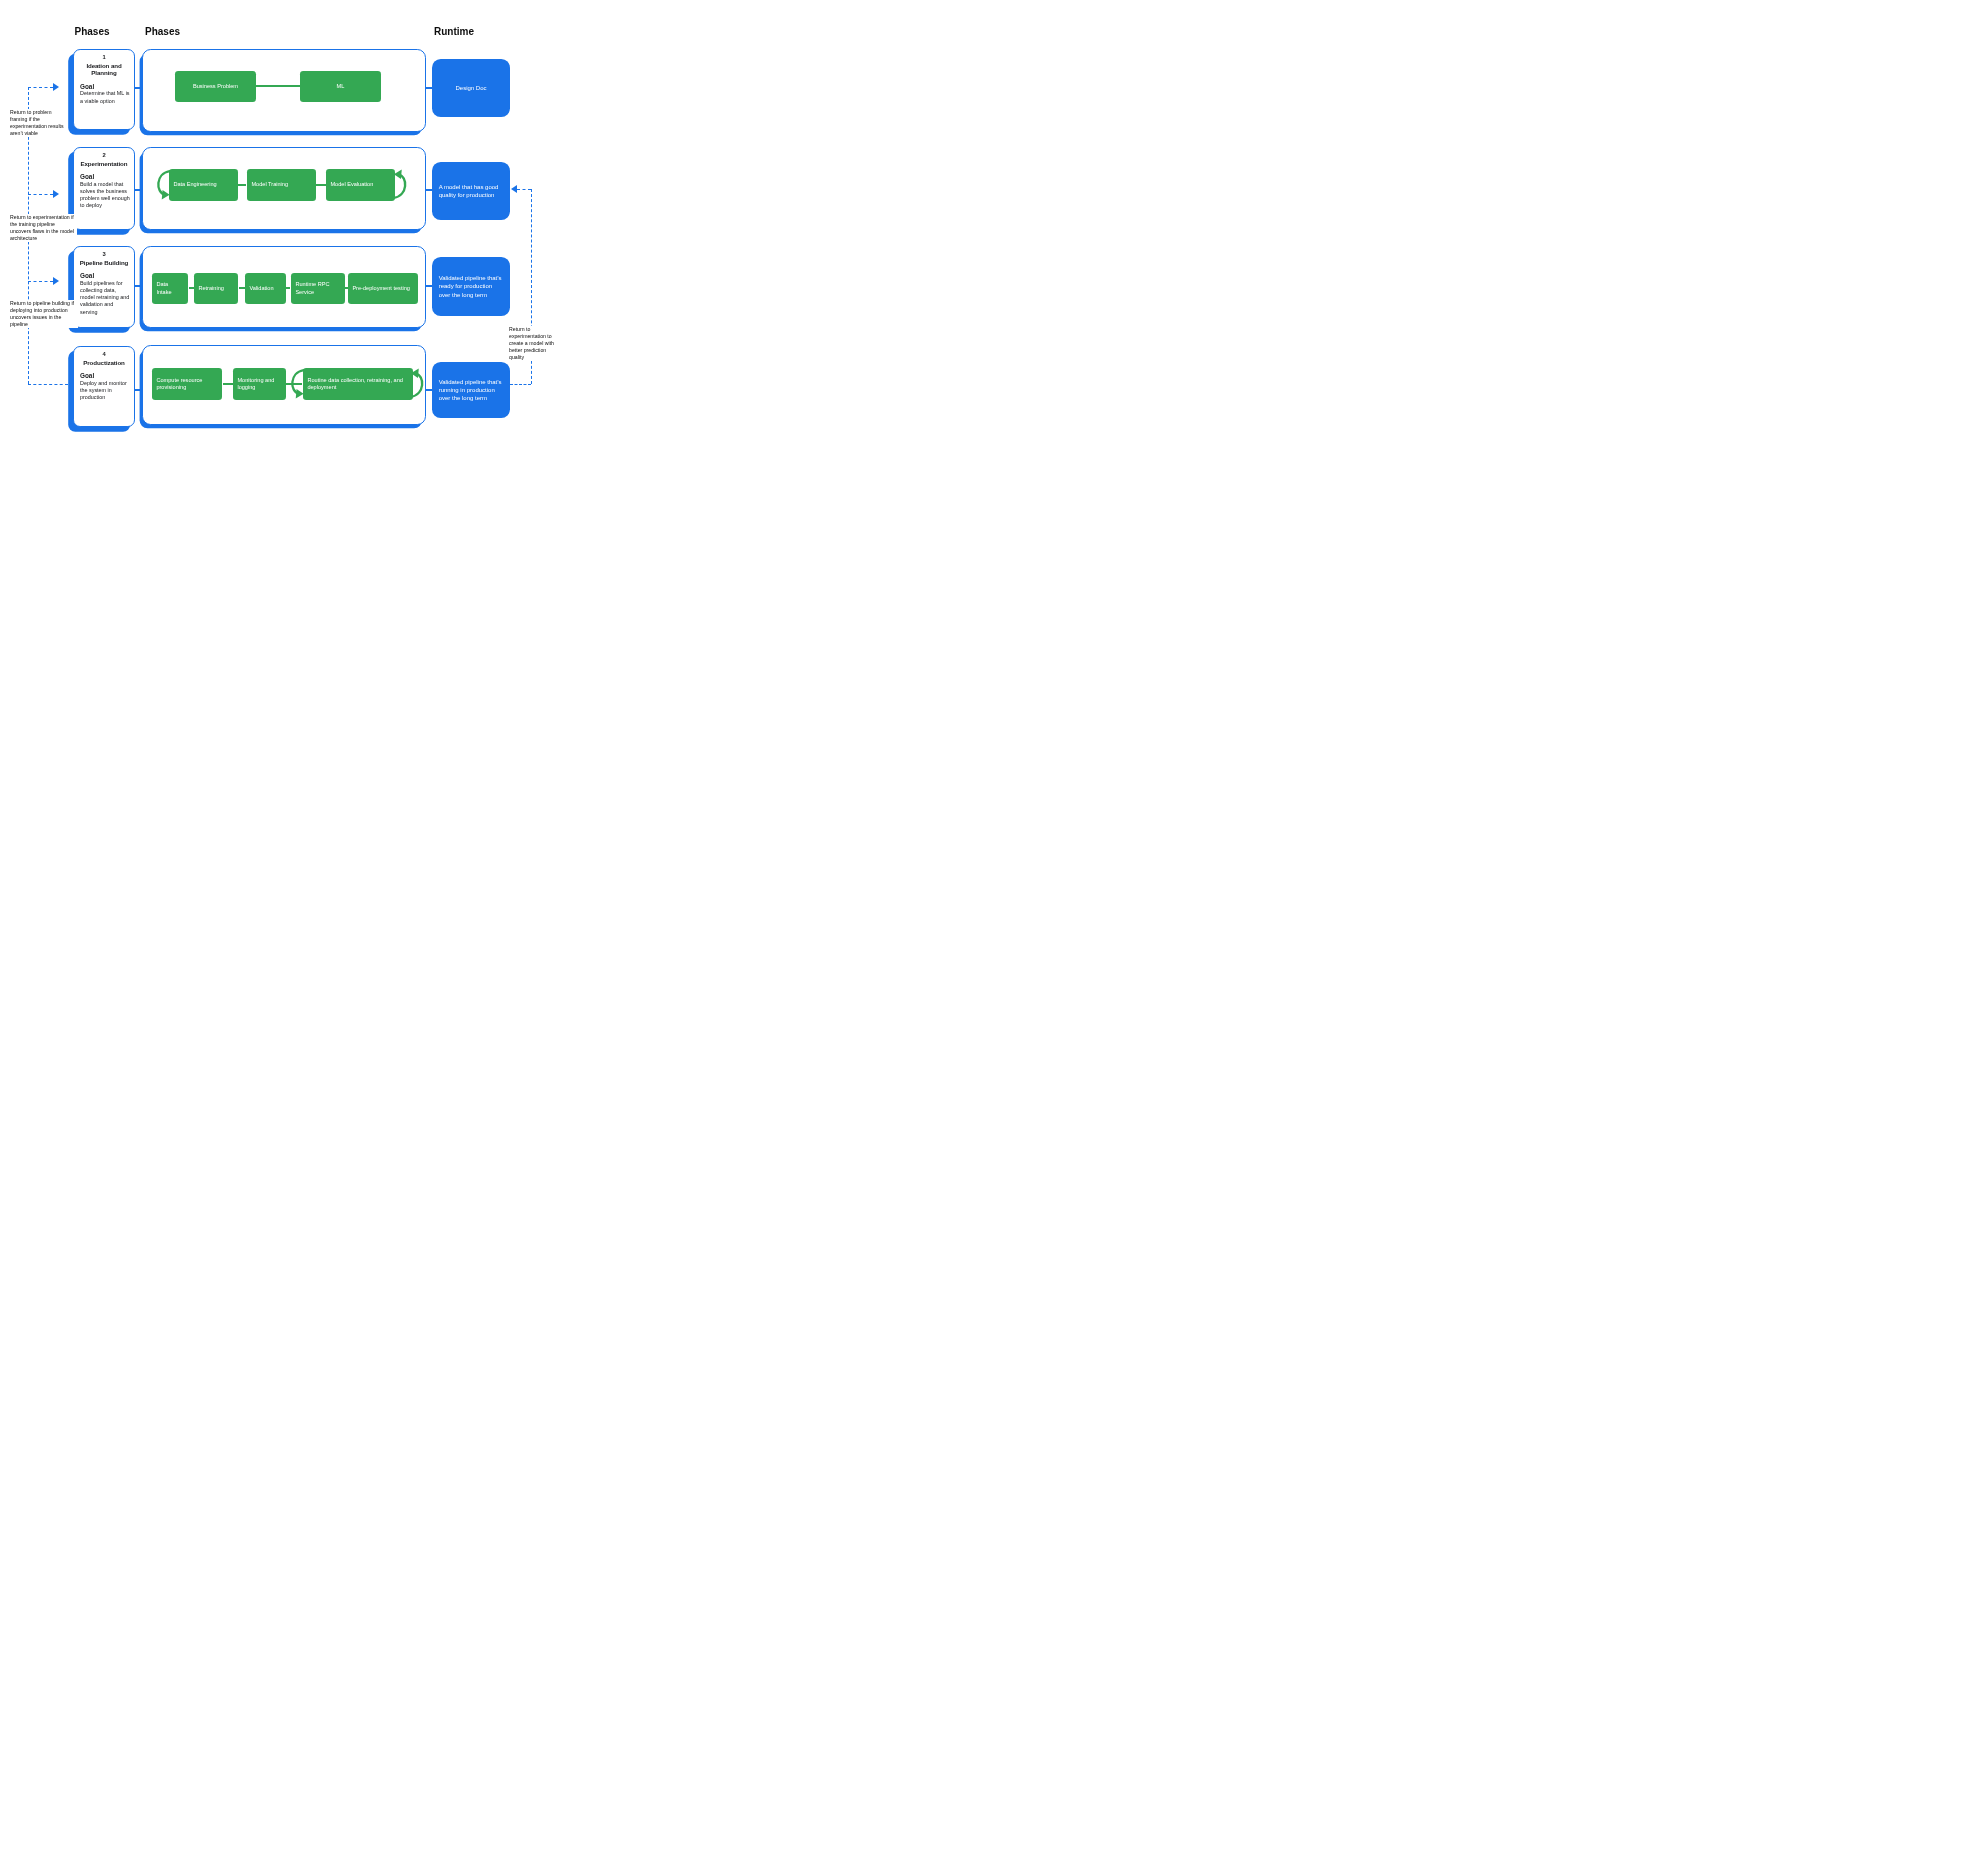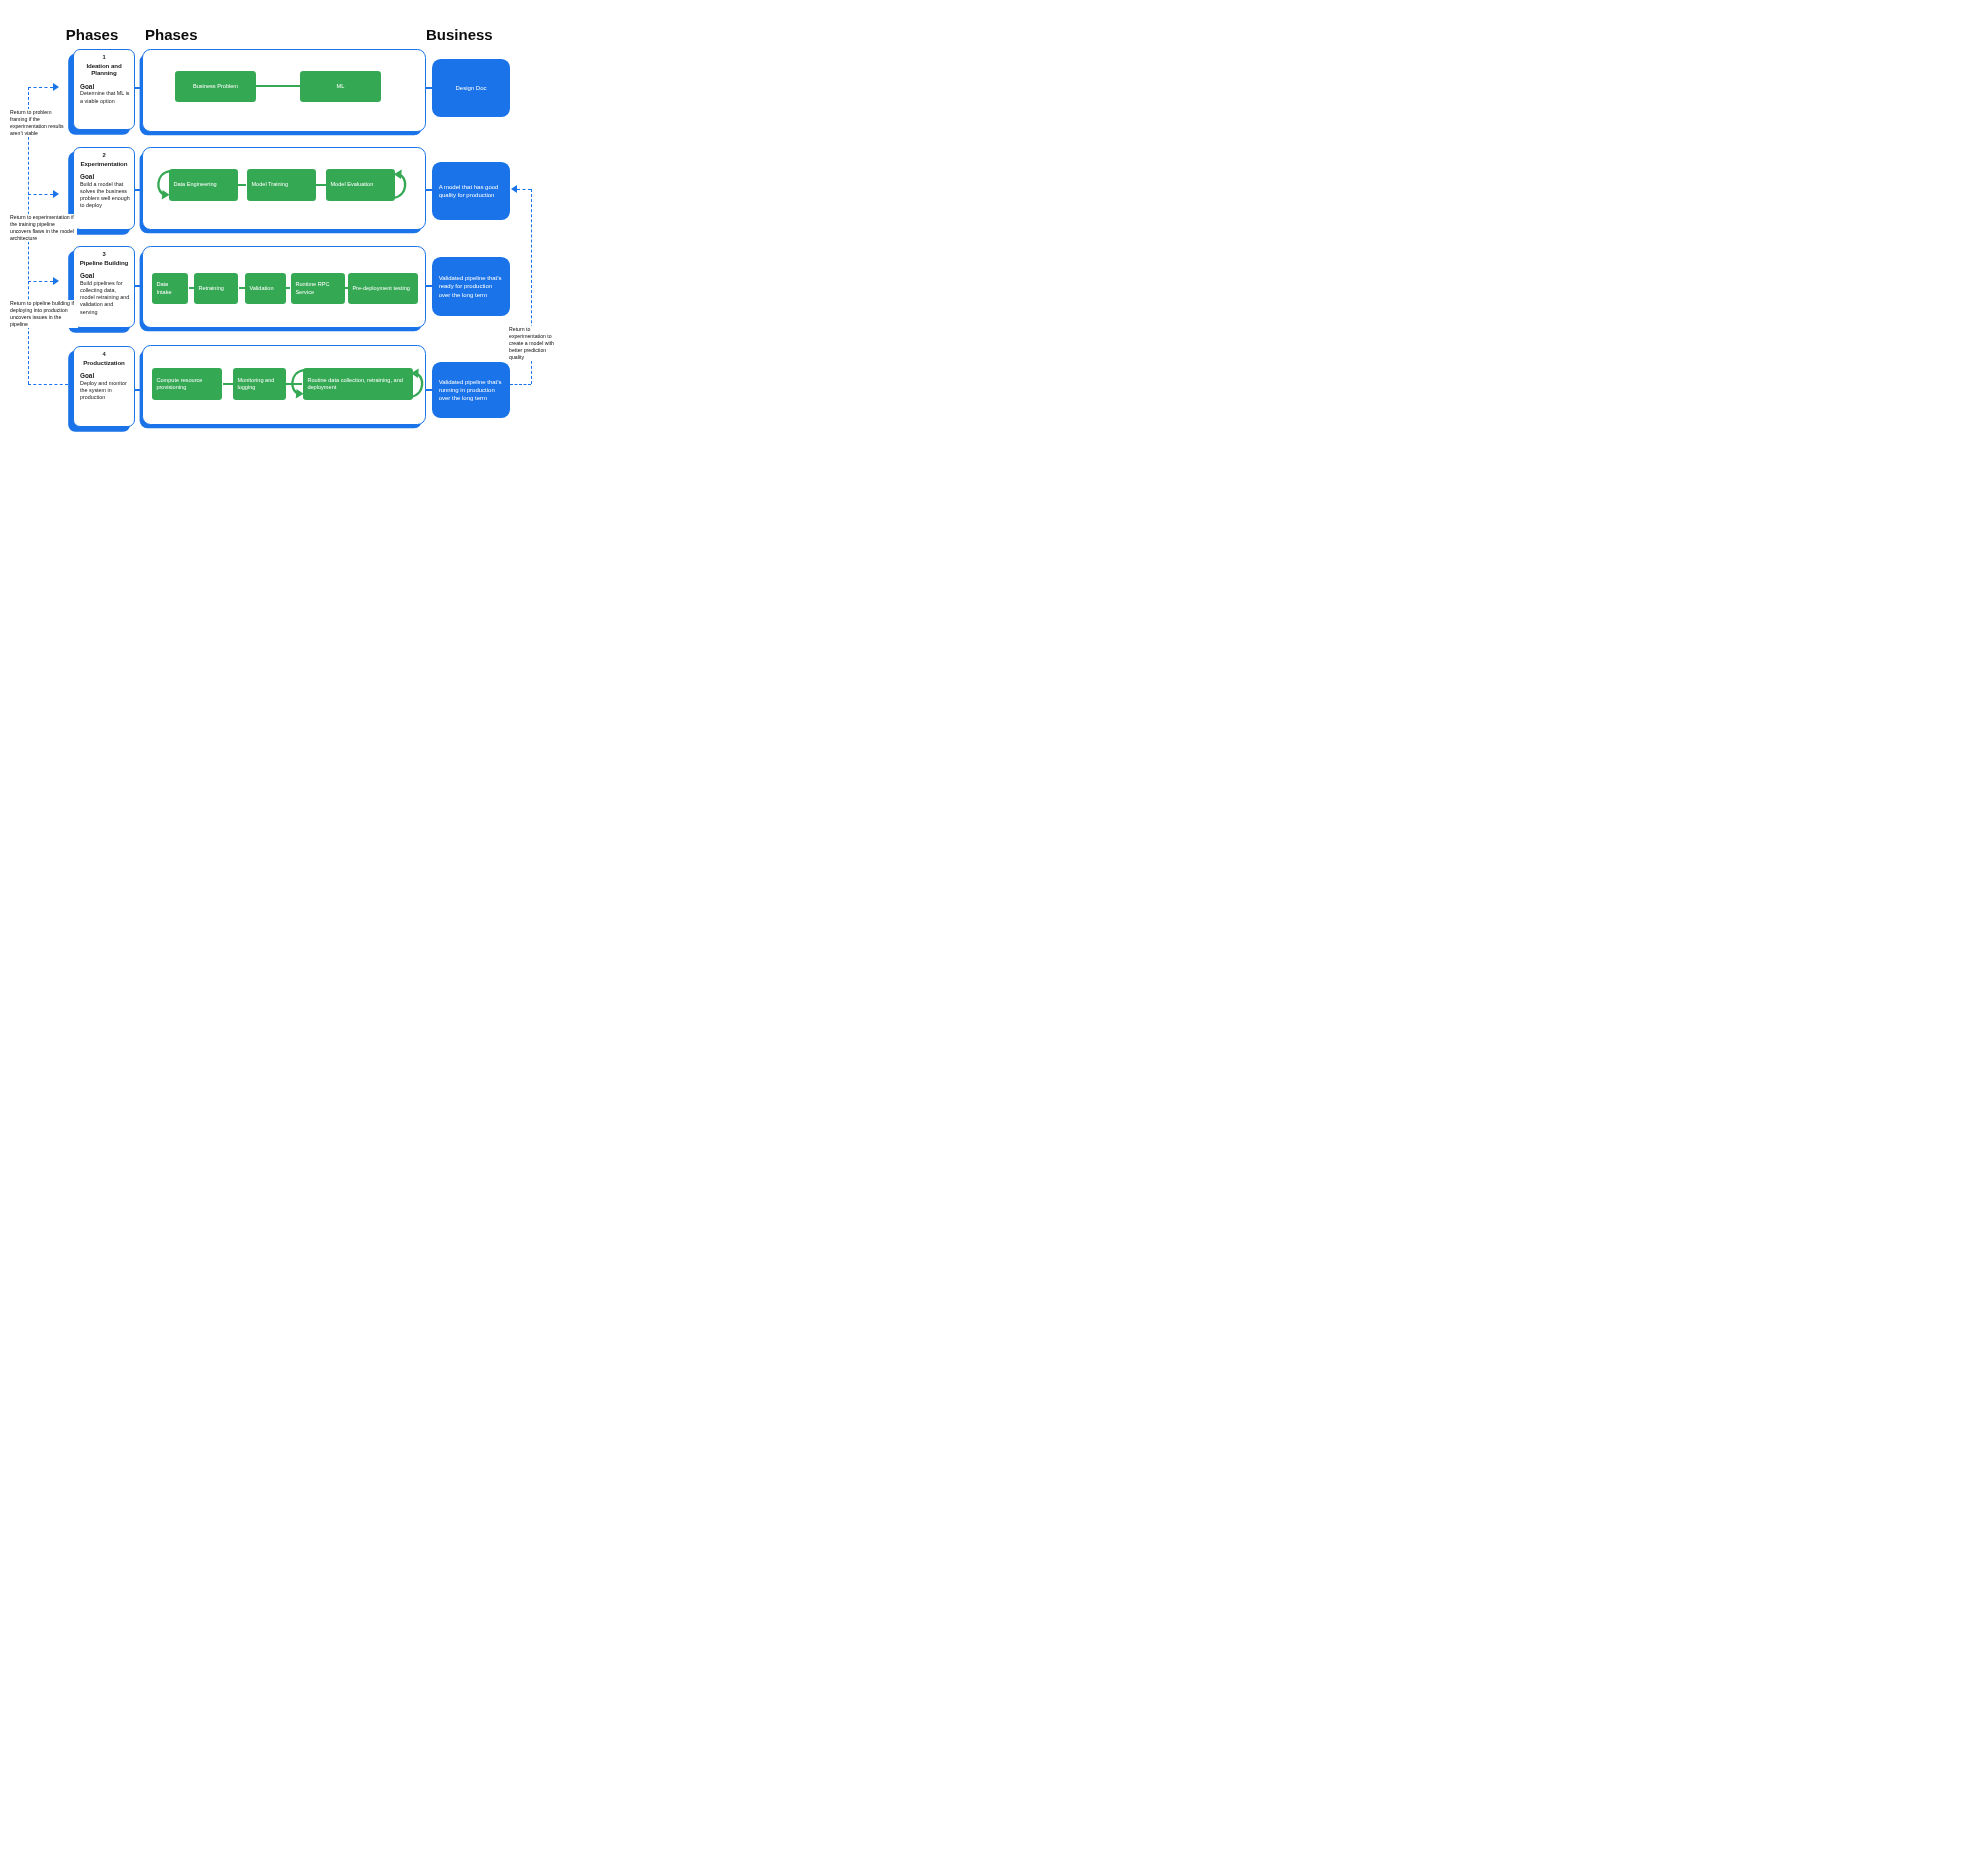--- a/index.html
+++ b/index.html
@@ -1,19 +1,19 @@
 <!DOCTYPE html>
 <html style="font-size:6.4px"><head>
 <meta charset="utf-8">
 <style>
   html,body{margin:0;padding:0;background:#ffffff;}
   body{font-family:"Liberation Sans",sans-serif;color:#202124;}
   .canvas{position:relative;width:563px;height:464px;background:#fff;overflow:hidden;}
 
-  .hdr{position:absolute;font-weight:700;font-size:15px;color:#0d0d0d;}
+  .hdr{position:absolute;font-weight:700;font-size:10px;color:#0d0d0d;}
 
   .phase-card{position:absolute;left:73px;width:62px;background:#fff;
     border:1.6px solid #1a73e8;border-radius:7.1px;box-sizing:border-box;
     box-shadow:-4.8px 4.8px 0 0 #1a73e8;text-align:center;z-index:3;}
   .phase-num{font-weight:700;font-size:5.8px;margin-top:4.4px;}
   .phase-title{font-weight:700;font-size:6.2px;line-height:1.18;margin:1.2px 1.2px 0;letter-spacing:-0.1px;}
   .goal-label{font-weight:700;font-size:6.4px;text-align:left;margin:6.4px 0 0.8px 6px;}
   .goal-text{font-size:5.4px;text-align:left;margin:0 2.4px 0 6px;line-height:1.32;}
 
   .task-container{position:absolute;left:142px;width:284px;background:#fff;
@@ -58,21 +58,21 @@
   <div class="arrow-r" style="left:53px;top:277px;"></div>
   <div class="dashh" style="left:28px;top:384px;width:40px;"></div>
 
   <div class="dashv" style="left:531px;top:189px;height:195px;"></div>
   <div class="dashh" style="left:517px;top:189px;width:14px;"></div>
   <div class="arrow-l" style="left:511px;top:185px;"></div>
   <div class="dashh" style="left:510px;top:384px;width:21.4px;"></div>
 
   <div class="hdr" style="left:64px;top:26px;width:56px;text-align:center;">Phases</div>
   <div class="hdr" style="left:145px;top:26px;">Phases</div>
-  <div class="hdr" style="left:426px;top:26px;width:56px;text-align:center;">Business</div>
+  <div class="hdr" style="left:426px;top:26px;width:56px;text-align:center;">Runtime</div>
 
   <div class="bline" style="left:135px;top:87px;width:7.1px;"></div>
   <div class="bline" style="left:425px;top:87px;width:8px;"></div>
   <div class="bline" style="left:135px;top:189px;width:7.1px;"></div>
   <div class="bline" style="left:425px;top:189px;width:8px;"></div>
   <div class="bline" style="left:135px;top:285px;width:7.1px;"></div>
   <div class="bline" style="left:425px;top:285px;width:8px;"></div>
   <div class="bline" style="left:135px;top:389px;width:7.1px;"></div>
   <div class="bline" style="left:425px;top:389px;width:8px;"></div>
 

